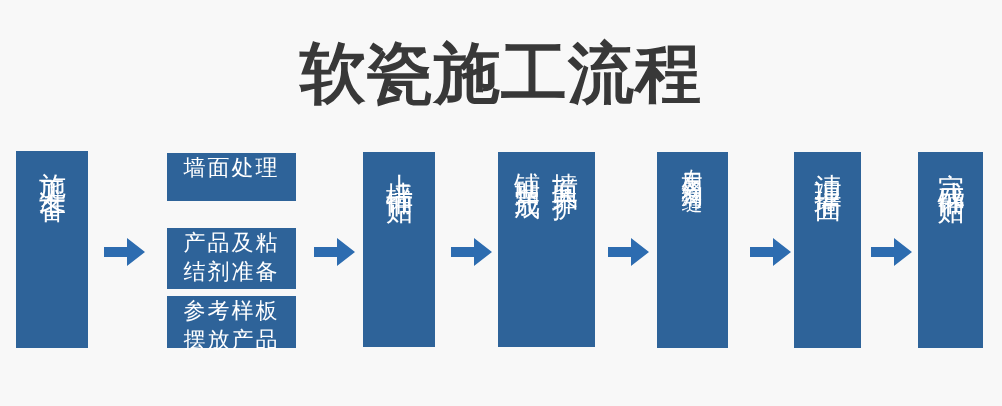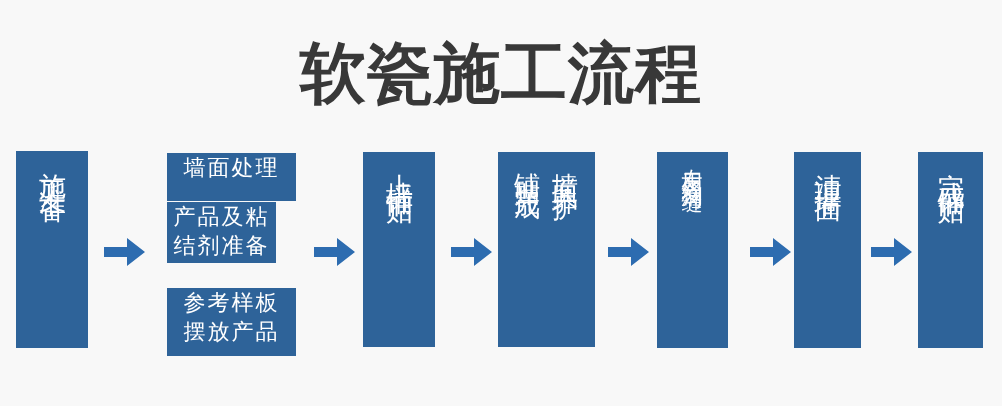--- a/index.html
+++ b/index.html
@@ -77,25 +77,25 @@
     <span class="vtext">施工准备</span>
   </div>
 
   <svg class="arrow" style="left:104px" width="42" height="30" viewBox="0 0 42 30">
     <polygon points="0,10 23,10 23,1 41,15 23,29 23,20 0,20"></polygon>
   </svg>
 
   <div class="box hbox" style="left:167px; top:153px; width:129px; height:48px">
     <span>墙面处理</span>
   </div>
-  <div class="box hbox" style="left:167px; top:202px; width:109px; height:61px">
+  <div class="box hbox" style="left:167px; top:228px; width:129px; height:61px">
     <span>产品及粘
 结剂准备</span>
   </div>
-  <div class="box hbox" style="left:167px; top:288px; width:129px; height:68px">
+  <div class="box hbox" style="left:167px; top:296px; width:129px; height:52px">
     <span>参考样板
 摆放产品</span>
   </div>
 
   <svg class="arrow" style="left:314px" width="42" height="30" viewBox="0 0 42 30">
     <polygon points="0,10 23,10 23,1 41,15 23,29 23,20 0,20"></polygon>
   </svg>
 
   <div class="box vbox" style="left:363px; top:152px; width:72px; height:195px">
     <span class="vtext">上墙铺贴</span>

